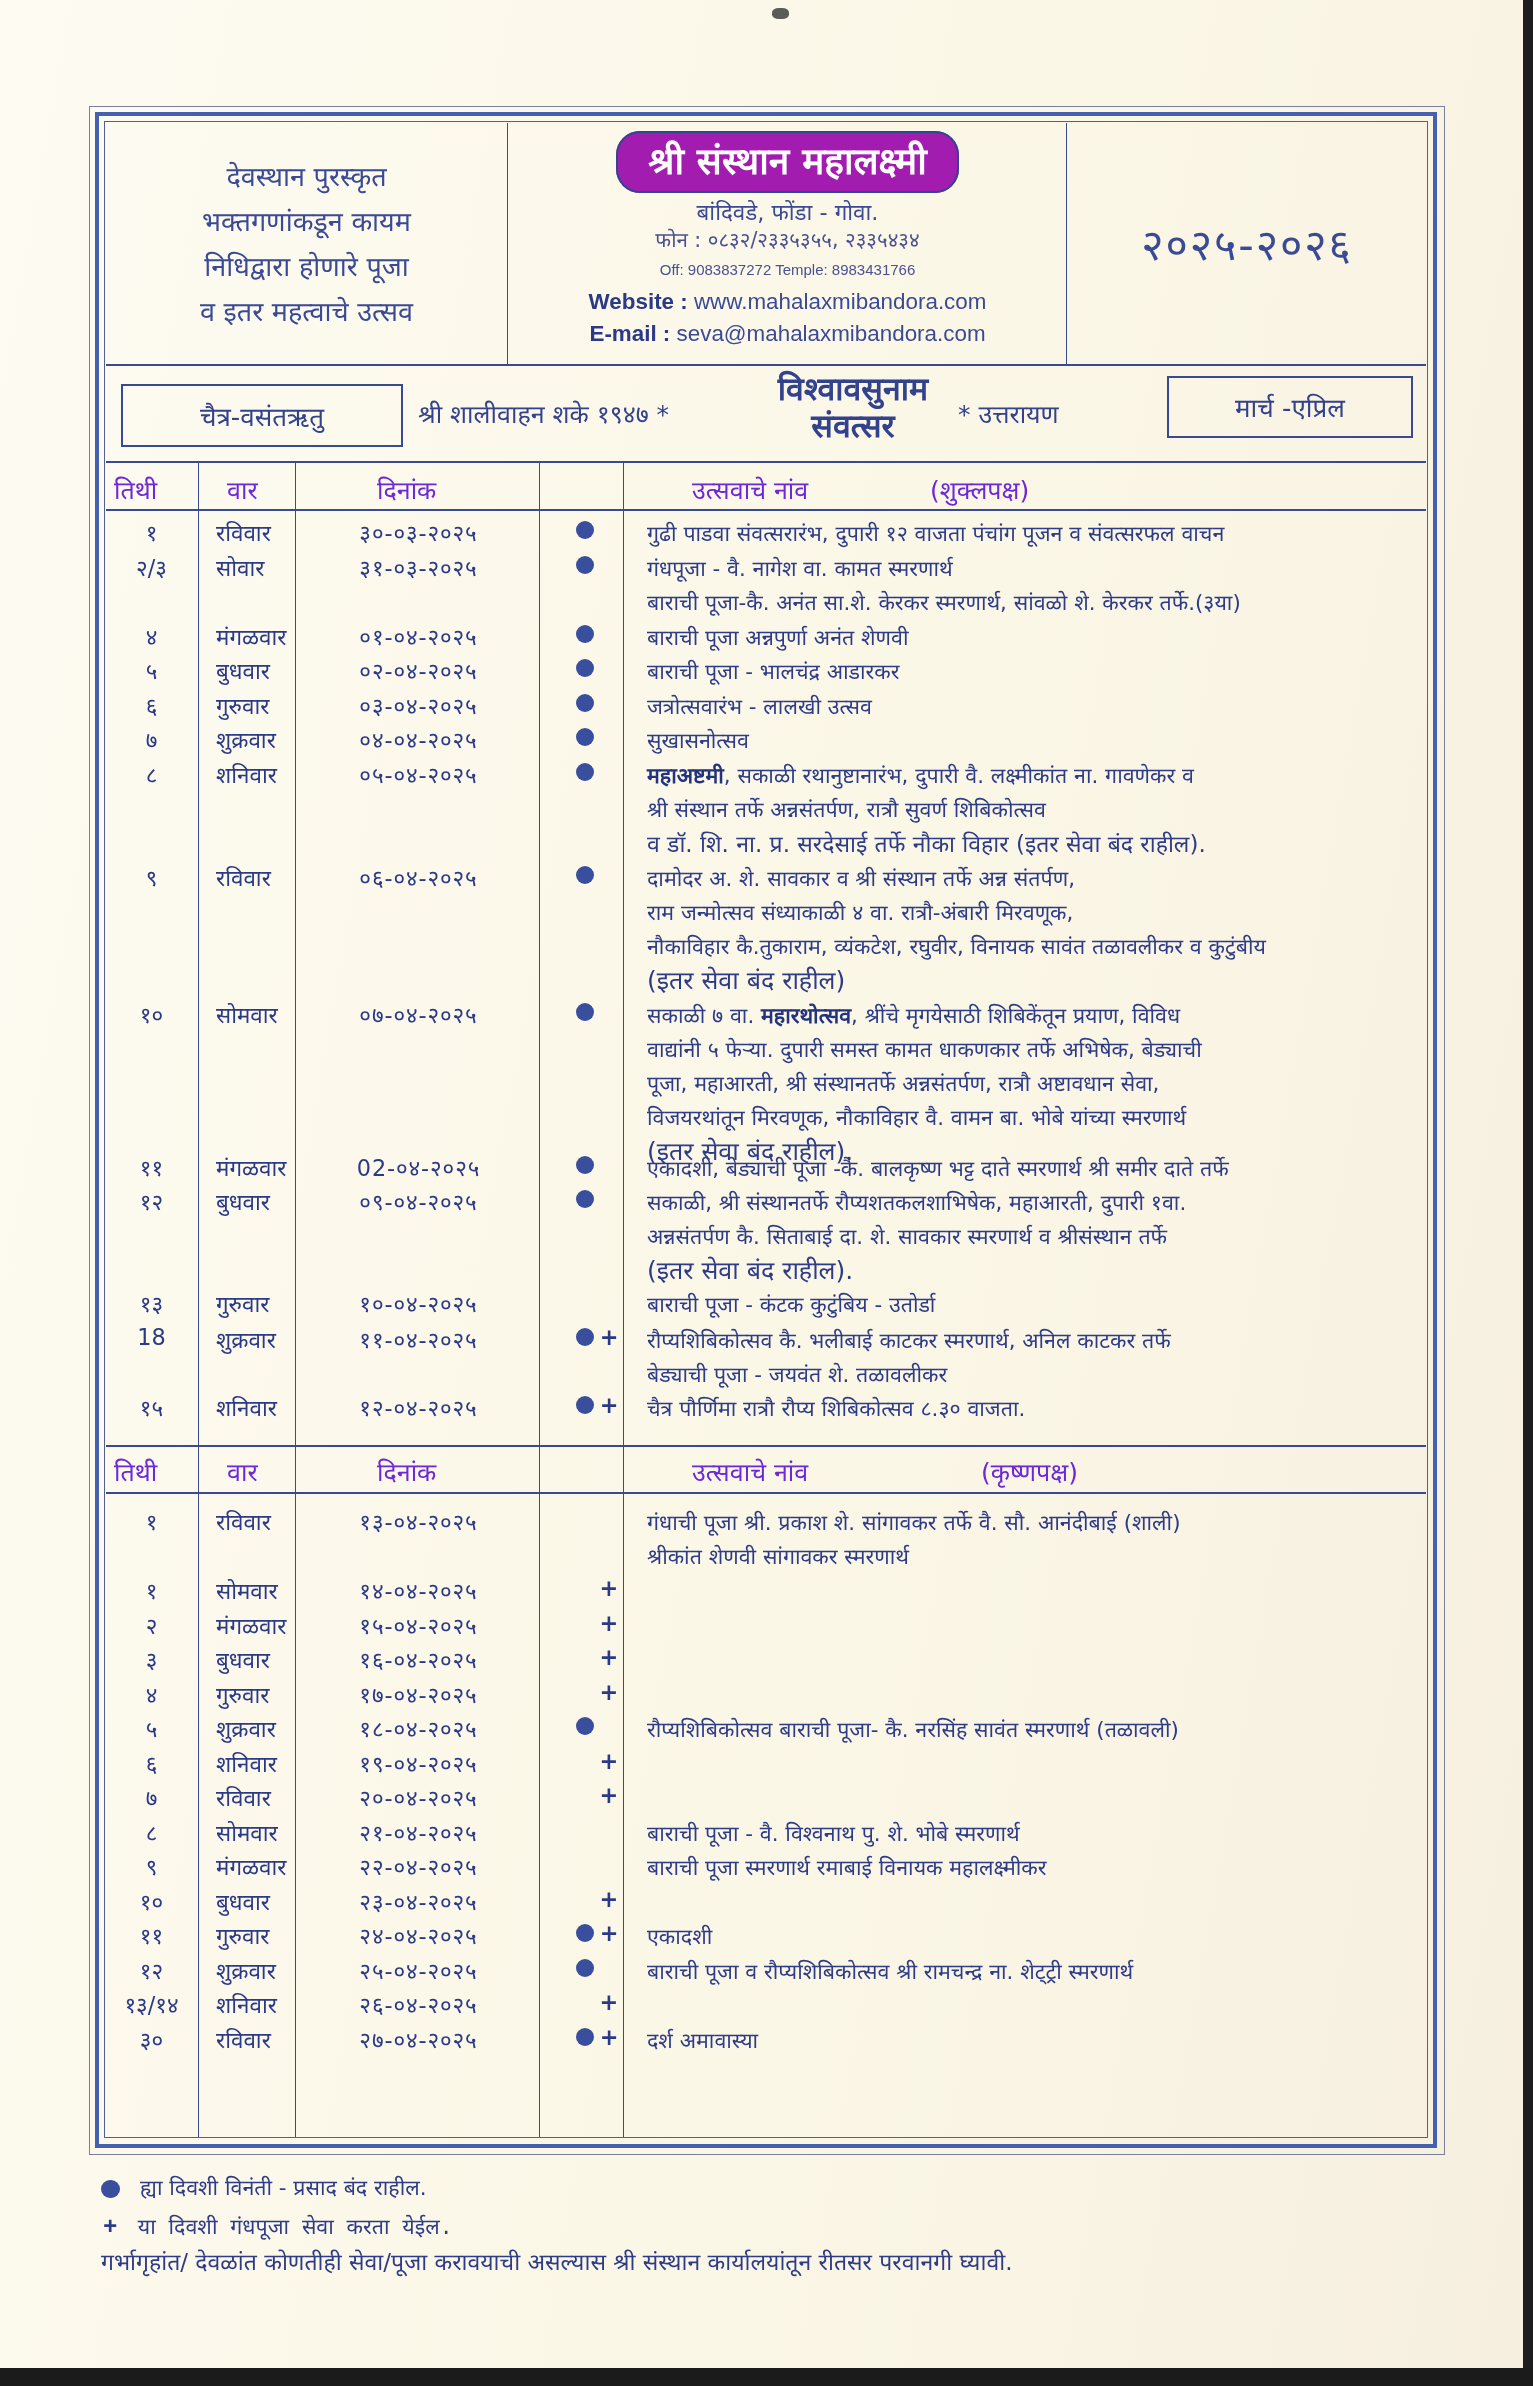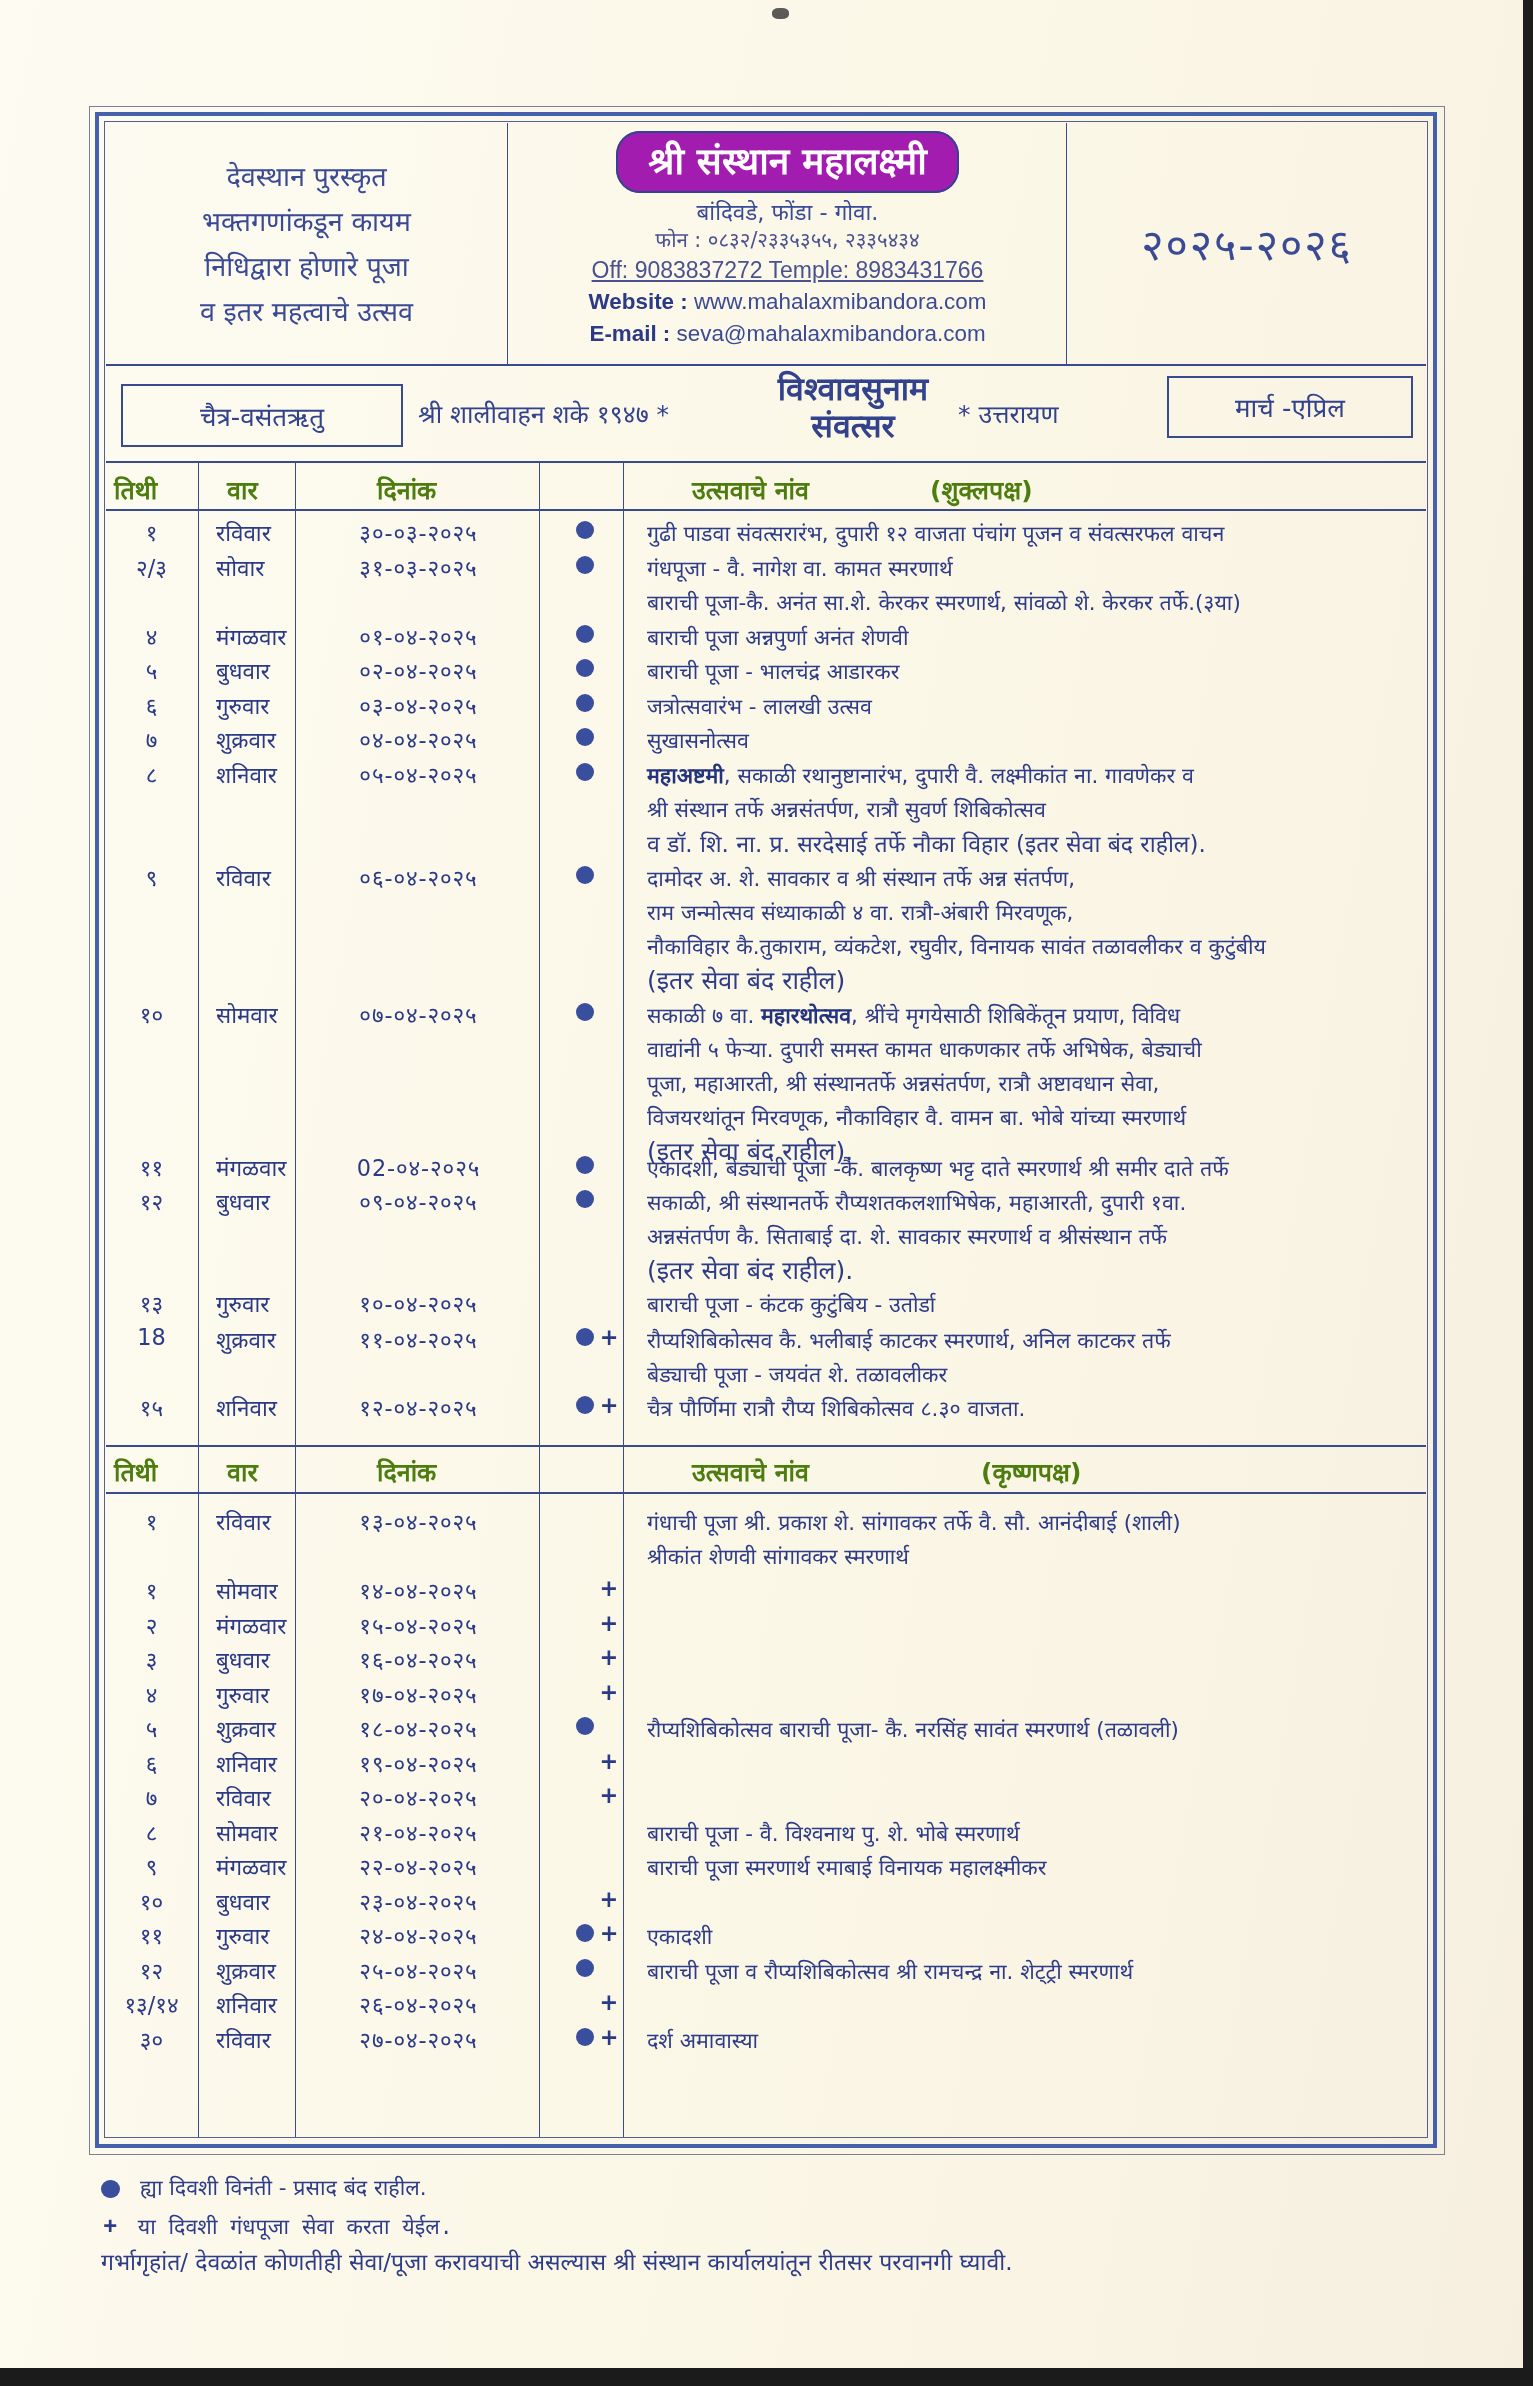--- a/index.html
+++ b/index.html
@@ -43,21 +43,21 @@
     border-right:1.9px solid #3a4a8e; text-align:center;
   }
   .banner {
     display:inline-block; margin-top:7.5px;
     background:#a21caf; color:#fff; font-weight:bold;
     font-size:37px; padding:3.7px 32px 7.5px; border-radius:24px;
     box-shadow:0 0 0 1.9px #2e4690 inset;
   }
   .addr { font-size:22.4px; color:#3b4a94; margin-top:5.6px; line-height:28px; }
   .phone { font-size:20.5px; color:#4a5190; line-height:28px; }
-  .offline { font-size:23px; color:#4a5190; line-height:32px; font-family:"Liberation Sans", sans-serif;text-decoration:underline; }
+  .offline { font-size:15px; color:#4a5190; line-height:32px; font-family:"Liberation Sans", sans-serif; }
   .web { font-size:22.4px; color:#3b4a94; line-height:32px; font-family:"Liberation Sans", sans-serif; }
   .web b { color:#2b3a86; }
   .hdr-right {
     position:absolute; left:1068px; top:123px; width:358px; height:241px;
     display:flex; justify-content:center; align-items:center;
     font-size:43px; color:#3b4a94; letter-spacing:1.9px;
   }
 
   .hr { position:absolute; left:106px; width:1320px; height:0; border-top:2.8px solid #3a4a8e; }
 
@@ -78,21 +78,21 @@
   .ayan { position:absolute; left:958px; top:396px; font-size:25px; color:#33428c; }
   .month-box {
     position:absolute; left:1167px; top:376px; width:246px; height:62px;
     border:2.8px solid #3a4a8e; box-sizing:border-box;
     display:flex; align-items:center; justify-content:center;
     font-size:26px; color:#33428c;
   }
 
   
   .vline { position:absolute; width:0; border-left:1.9px solid #3a4a8e; }
-  .th { position:absolute; font-size:25px; color:#4d7c0f; white-space:nowrap;font-weight:bold; }
+  .th { position:absolute; font-size:25px; color:#6d28d9; white-space:nowrap; }
   .row { position:absolute; left:106px; width:1320px; height:34px; }
   .c-tithi { position:absolute; left:0; width:91px; text-align:center; font-size:22.4px; }
   .c-var { position:absolute; left:110px; width:168px; font-size:22.4px; }
   .c-date { position:absolute; left:196px; width:233px; text-align:center; font-size:22.4px; letter-spacing:0.9px; }
   .c-mark { position:absolute; left:464px; width:56px; text-align:left; font-size:20.5px; }
   .dot { display:inline-block; width:18.6px; height:18.6px; border-radius:50%; background:#3a4e9e; vertical-align:middle; margin-left:5.6px; }
   .plus { font-weight:bold; font-size:22.4px; vertical-align:middle; margin-left:5.6px; color:#2b3a86; }
   .c-desc { position:absolute; left:541px; width:895px; font-size:21.4px; line-height:34px; color:#2e3c88; }
   .c-desc .ln { display:block; white-space:nowrap; }
   .c-desc .big { font-size:25px; }

